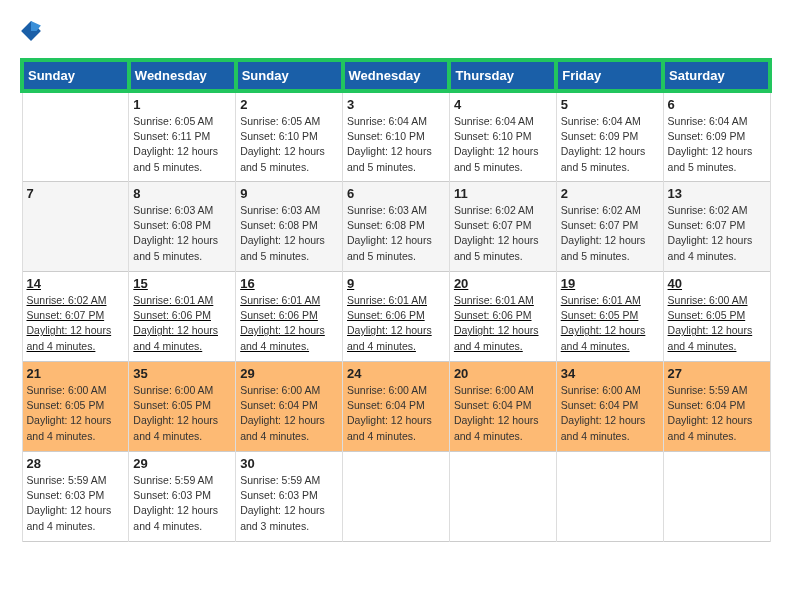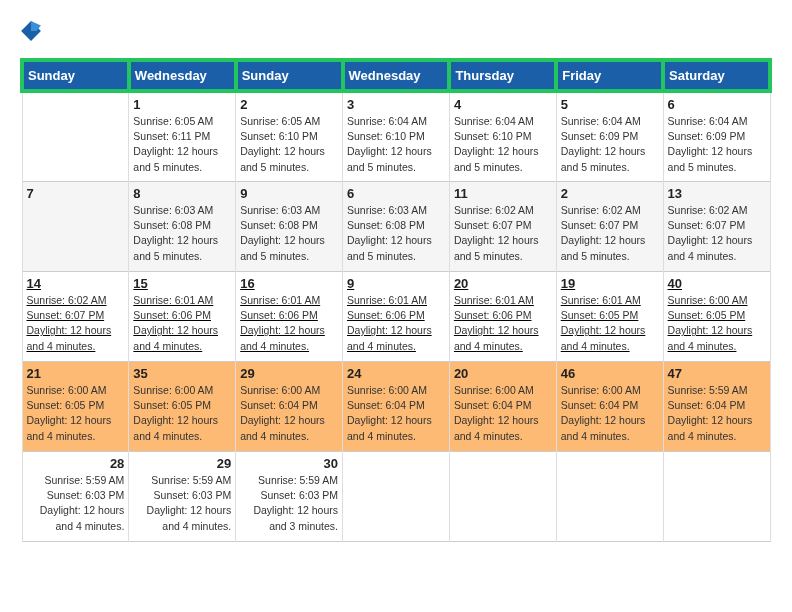--- a/index.html
+++ b/index.html
@@ -299,35 +299,35 @@
 and 4 minutes.</div>
         </td>
         <td>
           <span class="day-num">20</span>
           <div class="day-info" style="white-space: pre-line;">Sunrise: 6:00 AM
 Sunset: 6:04 PM
 Daylight: 12 hours
 and 4 minutes.</div>
         </td>
         <td>
-          <span class="day-num">46</span>
-          <div class="day-info" style="white-space: pre-line;">Sunrise: 6:00 AM
-Sunset: 6:04 PM
-Daylight: 12 hours
-and 4 minutes.</div>
-        </td>
-        <td>
-          <span class="day-num">47</span>
+          <span class="day-num">34</span>
+          <div class="day-info" style="white-space: pre-line;">Sunrise: 6:00 AM
+Sunset: 6:04 PM
+Daylight: 12 hours
+and 4 minutes.</div>
+        </td>
+        <td>
+          <span class="day-num">27</span>
           <div class="day-info" style="white-space: pre-line;">Sunrise: 5:59 AM
 Sunset: 6:04 PM
 Daylight: 12 hours
 and 4 minutes.</div>
         </td>
       </tr>
-      <tr style="background: rgb(255, 255, 255); text-align: right;">
+      <tr style="background: rgb(255, 255, 255);">
         <td>
           <span class="day-num">28</span>
           <div class="day-info" style="white-space: pre-line;">Sunrise: 5:59 AM
 Sunset: 6:03 PM
 Daylight: 12 hours
 and 4 minutes.</div>
         </td>
         <td>
           <span class="day-num">29</span>
           <div class="day-info" style="white-space: pre-line;">Sunrise: 5:59 AM

